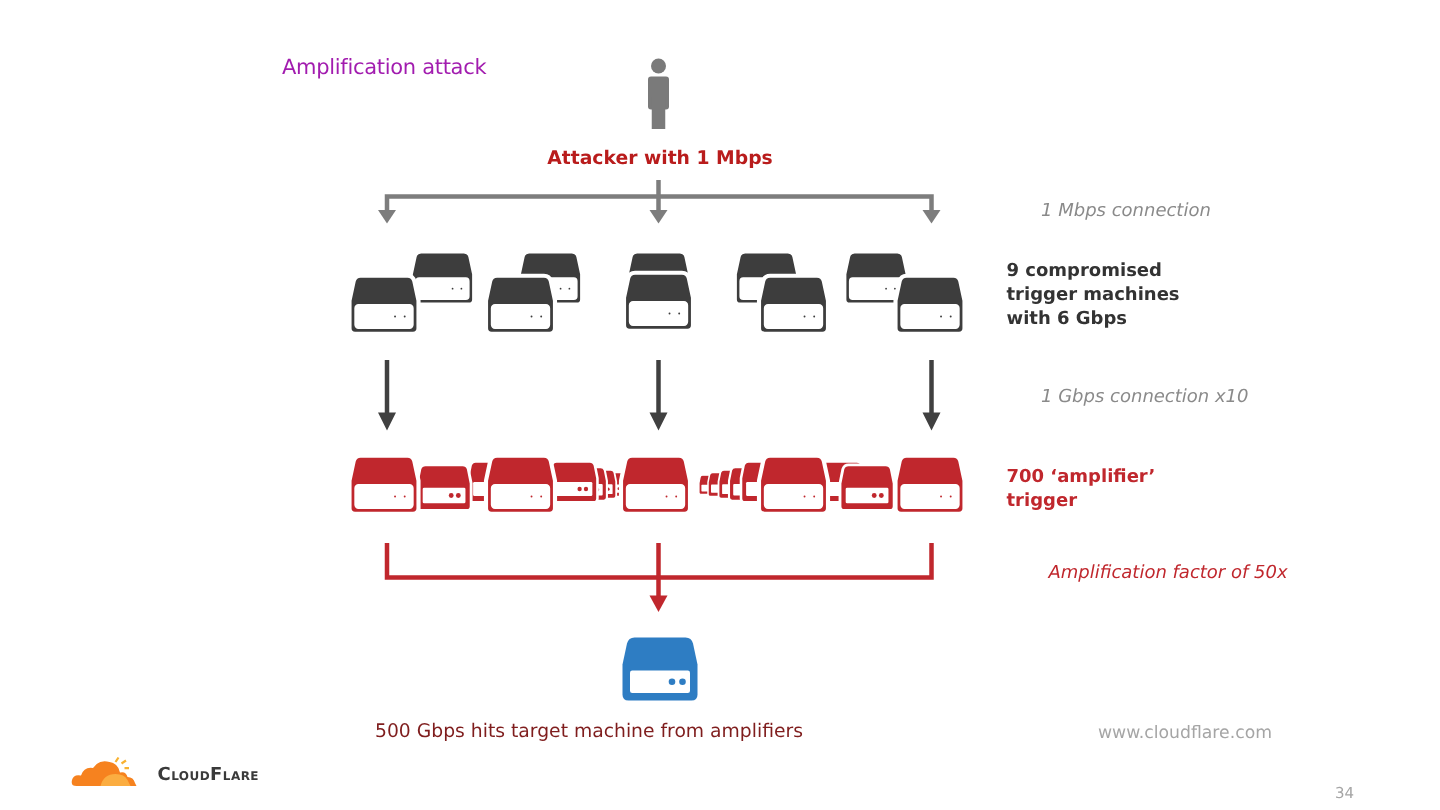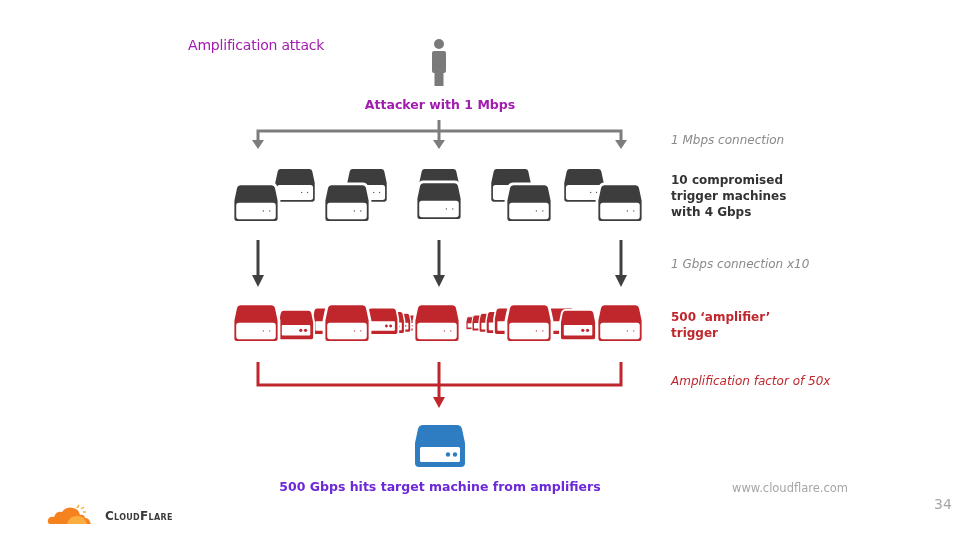--- a/index.html
+++ b/index.html
@@ -1,28 +1,28 @@
 <!DOCTYPE html>
 <html><head>
 <meta charset="utf-8">
 <style>
   html, body { margin: 0; padding: 0; background: #ffffff; }
   body { width: 960px; height: 540px; position: relative; overflow: hidden;
          font-family: "DejaVu Sans", "Liberation Sans", sans-serif; }
   .abs { position: absolute; }
   .slide-title { left: 188px; top: 37px; font-size: 14px; color: #a21caf; font-weight: normal; letter-spacing: -0.2px; }
-  .attacker-label { left: 340px; top: 97px; width: 200px; text-align: center; font-size: 12.5px; font-weight: bold; color: #a21caf; }
+  .attacker-label { left: 340px; top: 97px; width: 200px; text-align: center; font-size: 12.5px; font-weight: bold; color: #b91c1c; }
   .side { left: 671px; font-size: 12px; }
-  .side.italic { font-style: italic; color: #8a8a8a; }
+  .side.italic { font-style: italic; color: #8a8a8a; margin-left: 23px; }
   .side.bold { font-weight: bold; color: #333333; line-height: 16px; }
   .side.red-bold { font-weight: bold; color: #c0272d; line-height: 16px; }
-  .side.red-italic { font-style: italic; color: #c0272d; }
-  .target-label { left: 250px; top: 479px; width: 380px; text-align: center; font-size: 12.5px; font-weight: bold; color: #6d28d9; }
+  .side.red-italic { font-style: italic; color: #c0272d; margin-left: 28px; }
+  .target-label { left: 250px; top: 479px; width: 380px; font-size: 12.5px; font-weight: normal; color: #7f1d1d; }
   .url { left: 732px; top: 481px; font-size: 11.5px; color: #a5a5a5; }
-  .pagenum { left: 890px; top: 496px; font-size: 14px; color: #a5a5a5; margin-left: 44px; }
+  .pagenum { left: 890px; top: 524px; font-size: 10px; color: #a5a5a5; }
   .logo { left: 47px; top: 502px; width: 125px; height: 24px; }
   .logo-text { position: absolute; left: 58px; top: 7px; font-size: 12px; font-weight: bold; color: #3a3a3a; letter-spacing: 0.3px; font-variant: small-caps; }
   svg.diagram { position: absolute; left: 0; top: 0; }
 </style>
 </head>
 <body>
 
 <div class="abs slide-title">Amplification attack</div>
 
 <svg class="diagram" width="960" height="540" viewBox="0 0 960 540">
@@ -173,27 +173,27 @@
 
   <g fill="#2e7dc3" transform="translate(415,423)">
     <use href="#srv"></use>
   </g>
 </svg>
 
 <div class="abs attacker-label">Attacker with 1 Mbps</div>
 
 <div class="abs side italic" style="top:133px;">1 Mbps connection</div>
 <div class="abs side bold" style="top:172px;">
-  <div>10 compromised</div>
+  <div>9 compromised</div>
   <div>trigger machines</div>
-  <div>with 4 Gbps</div>
+  <div>with 6 Gbps</div>
 </div>
 <div class="abs side italic" style="top:257px;">1 Gbps connection x10</div>
 <div class="abs side red-bold" style="top:309px;">
-  <div>500 ‘amplifier’</div>
+  <div>700 ‘amplifier’</div>
   <div>trigger</div>
 </div>
 <div class="abs side red-italic" style="top:374px;">Amplification factor of 50x</div>
 
 <div class="abs target-label">500 Gbps hits target machine from amplifiers</div>
 
 <div class="abs url">www.cloudflare.com</div>
 <div class="abs pagenum">34</div>
 
 <div class="abs logo">

